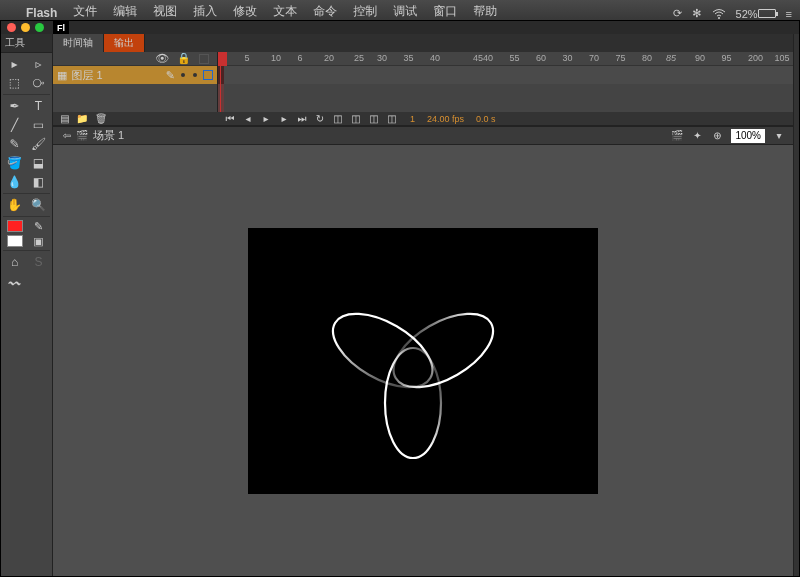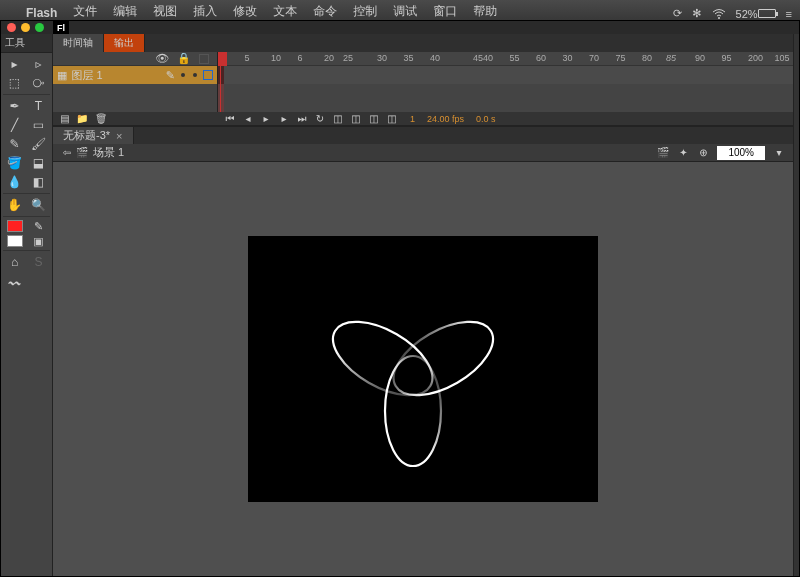--- a/index.html
+++ b/index.html
@@ -49,21 +49,21 @@
 .tl-foot{height:14px;background:#333;display:flex;align-items:center;border-bottom:1px solid #222}
 .tl-foot-l{width:165px;display:flex;gap:6px;padding:0 6px;align-items:center}
 .tl-foot-r{display:flex;align-items:center;gap:6px;padding:0 6px}
 .ico{width:12px;height:12px;display:inline-flex;align-items:center;justify-content:center;font-size:10px;cursor:pointer}
 .tl-stat{color:#d89030;font-size:9px;margin-left:6px}
 .doc-tabs{height:17px;background:#2f2f2f;display:flex}
 .doc-tab{padding:2px 10px;background:#444;display:flex;align-items:center;gap:6px;font-size:10px;border-right:1px solid #222}
 .doc-tab .x{cursor:pointer;color:#aaa}
 .scene-bar{height:18px;background:#3a3a3a;display:flex;align-items:center;padding:0 8px;border-bottom:1px solid #222}
 .scene-bar .sb-r{margin-left:auto;display:flex;align-items:center;gap:8px}
-.zoom{background:#fff;color:#000;padding:0 11px;font-size:10px;height:14px;display:flex;align-items:center}
+.zoom{background:#fff;color:#000;padding:0 4px;font-size:10px;height:14px;display:flex;align-items:center}
 .stage-wrap{flex:1;background:#4f4f4f;display:flex;align-items:center;justify-content:center;overflow:hidden;position:relative}
 .canvas{width:350px;height:266px;background:#000;position:relative}
 .rpanel{width:6px;background:#333;border-left:1px solid #222}
 svg{display:block}
 </style>
 </head>
 <body>
 
 <div class="menubar">
   <span class="apple"></span>
@@ -163,21 +163,21 @@
               </div>
             </div>
           </div>
           <div class="frames">
             <div class="ruler" id="ruler">
                 <span class="n" style="left: 2px;">1</span>
                 <span class="n" style="left: 26.5px;">5</span>
                 <span class="n" style="left: 53px;">10</span>
                 <span class="n" style="left: 79.5px;">6</span>
                 <span class="n" style="left: 106px;">20</span>
-                <span class="n" style="left: 125px; text-align: center;">25</span>
+                <span class="n" style="left: 136px; text-align: center;">25</span>
                 <span class="n" style="left: 159px;">30</span>
                 <span class="n" style="left: 185.5px;">35</span>
                 <span class="n" style="left: 212px;">40</span>
                 <span class="n" style="left: 255px;">45</span>
                 <span class="n" style="left: 265px;">40</span>
                 <span class="n" style="left: 291.5px;">55</span>
                 <span class="n" style="left: 318px;">60</span>
                 <span class="n" style="left: 344.5px;">30</span>
                 <span class="n" style="left: 371px;">70</span>
                 <span class="n" style="left: 397.5px;">75</span>
@@ -211,26 +211,20 @@
             <span class="ico">◫</span>
             <span class="ico">◫</span>
             <span class="ico">◫</span>
             <span class="tl-stat">1</span>
             <span class="tl-stat">24.00 fps</span>
             <span class="tl-stat">0.0 s</span>
           </div>
         </div>
       </div>
 
-      <div class="doc-tabs">
-        <div class="doc-tab">
-          <span>无标题-3*</span>
-          <span class="x">×</span>
-        </div>
-      </div>
 
       <div class="scene-bar">
         <span class="ico">⇦</span>
         <span class="ico" style="margin:0 4px">🎬</span>
         <span>场景 1</span>
         <div class="sb-r">
           <span class="ico">🎬</span>
           <span class="ico">✦</span>
           <span class="ico">⊕</span>
           <span class="zoom">100%</span>

